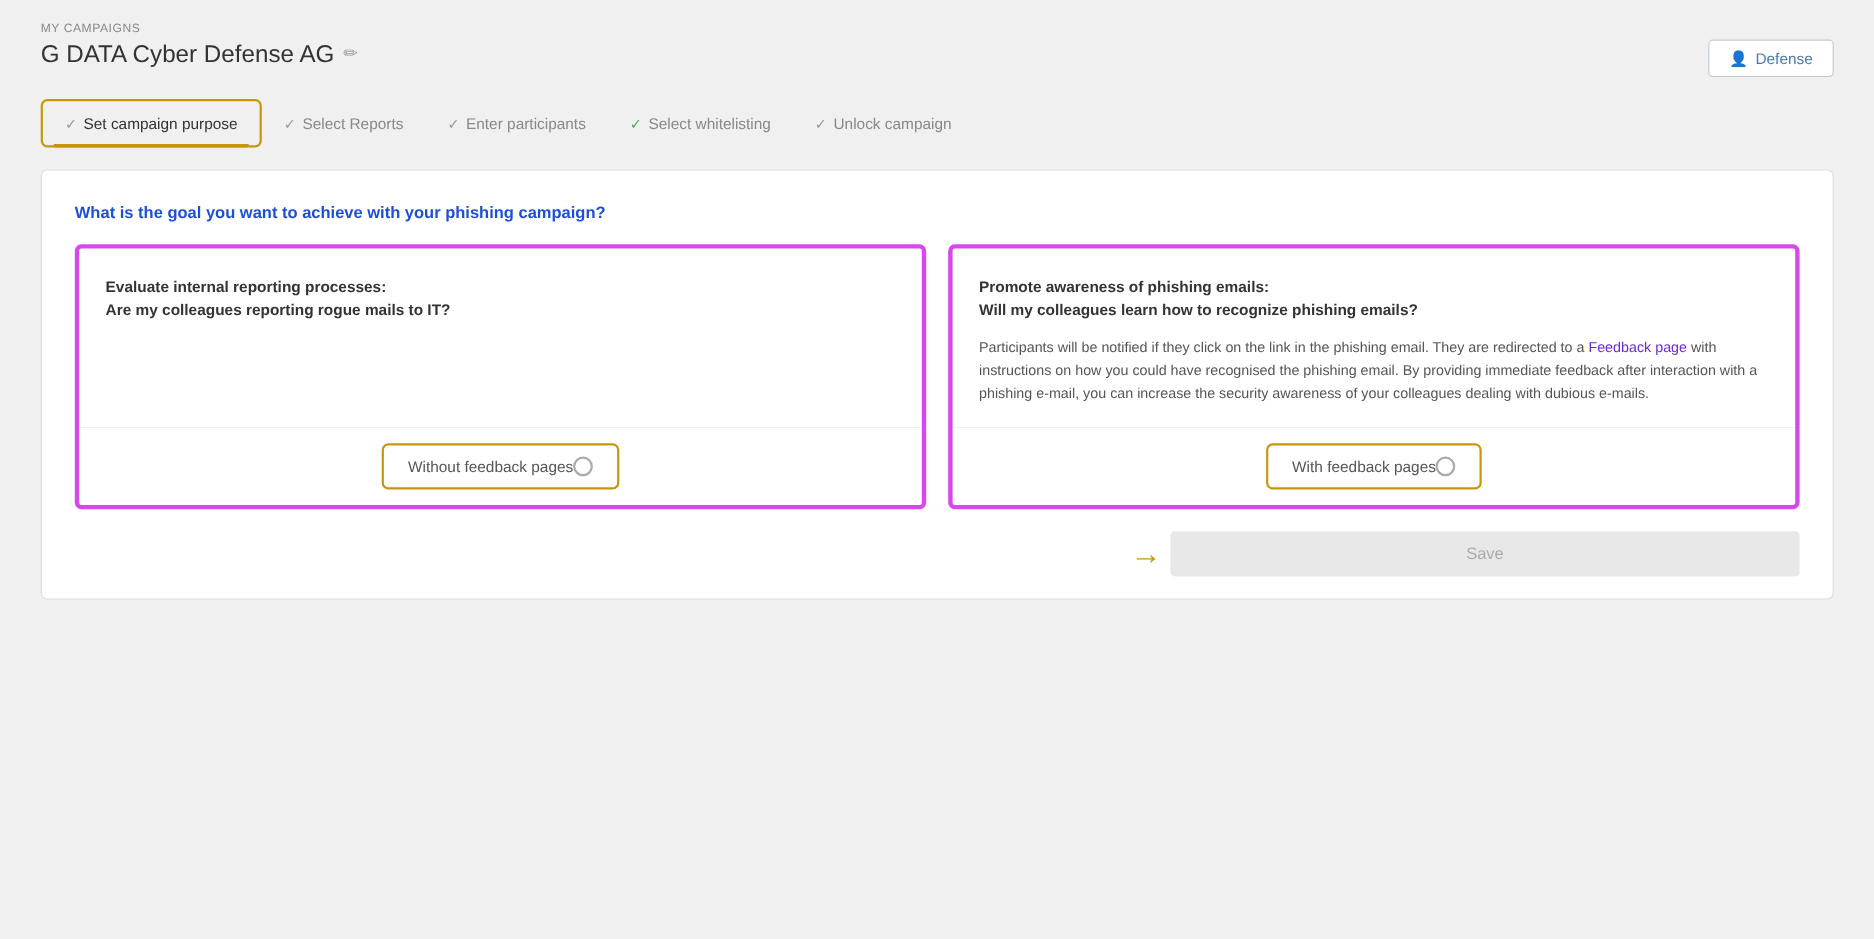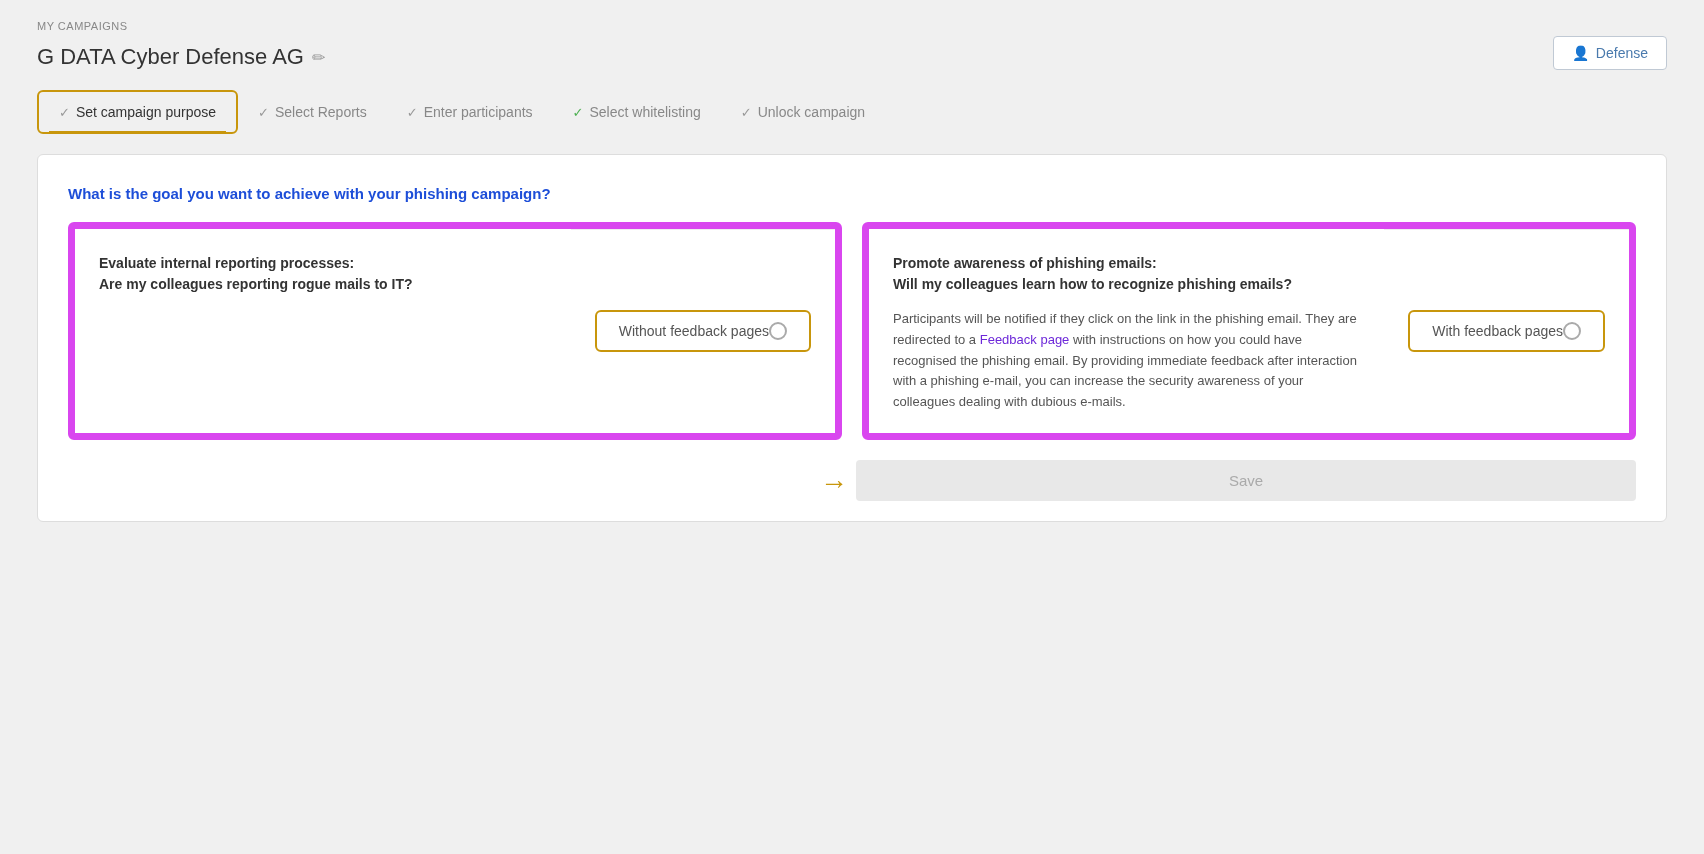--- a/index.html
+++ b/index.html
@@ -16,21 +16,21 @@
     }
     .breadcrumb {
       font-size: 11px;
       color: #888;
       text-transform: uppercase;
       letter-spacing: 0.5px;
       margin-bottom: 4px;
     }
     .header-row {
       display: flex;
-      align-items: flex-end;
+      align-items: flex-start;
       justify-content: space-between;
       margin-bottom: 20px;
     }
     .page-title {
       font-size: 22px;
       font-weight: 400;
       color: #333;
       display: flex;
       align-items: center;
       gap: 8px;
@@ -108,24 +108,25 @@
     }
 
     
     .options-row {
       display: flex;
       gap: 20px;
       margin-bottom: 20px;
     }
     .option-card {
       flex: 1;
-      border: 7px solid #d946ef;
+      border: 4px solid #d946ef;
       border-radius: 6px;
       padding: 0;
       display: flex;
+      flex-direction: column;
       overflow: hidden;
     }
     .option-body {
       padding: 24px 24px 20px 24px;
       flex: 1;
     }
     .option-title {
       font-size: 14px;
       font-weight: 700;
       color: #333;
@@ -176,21 +177,21 @@
       justify-content: flex-end;
       gap: 0;
     }
     .arrow-icon {
       color: #c8960c;
       font-size: 28px;
       margin-right: 8px;
     }
     .save-btn {
       flex: 0 0 auto;
-      width: 780px;
+      width: 572px;
       padding: 12px 0;
       background: #e8e8e8;
       border: none;
       border-radius: 4px;
       color: #aaa;
       font-size: 15px;
       cursor: not-allowed;
       font-family: inherit;
     }
   </style>

